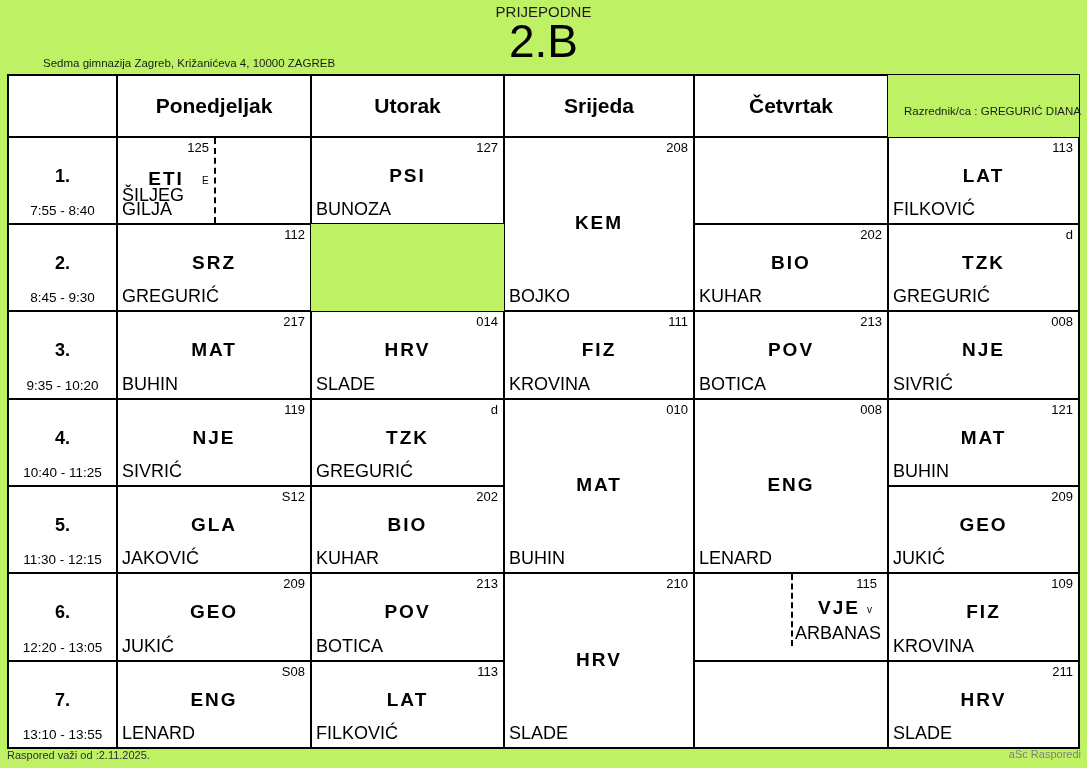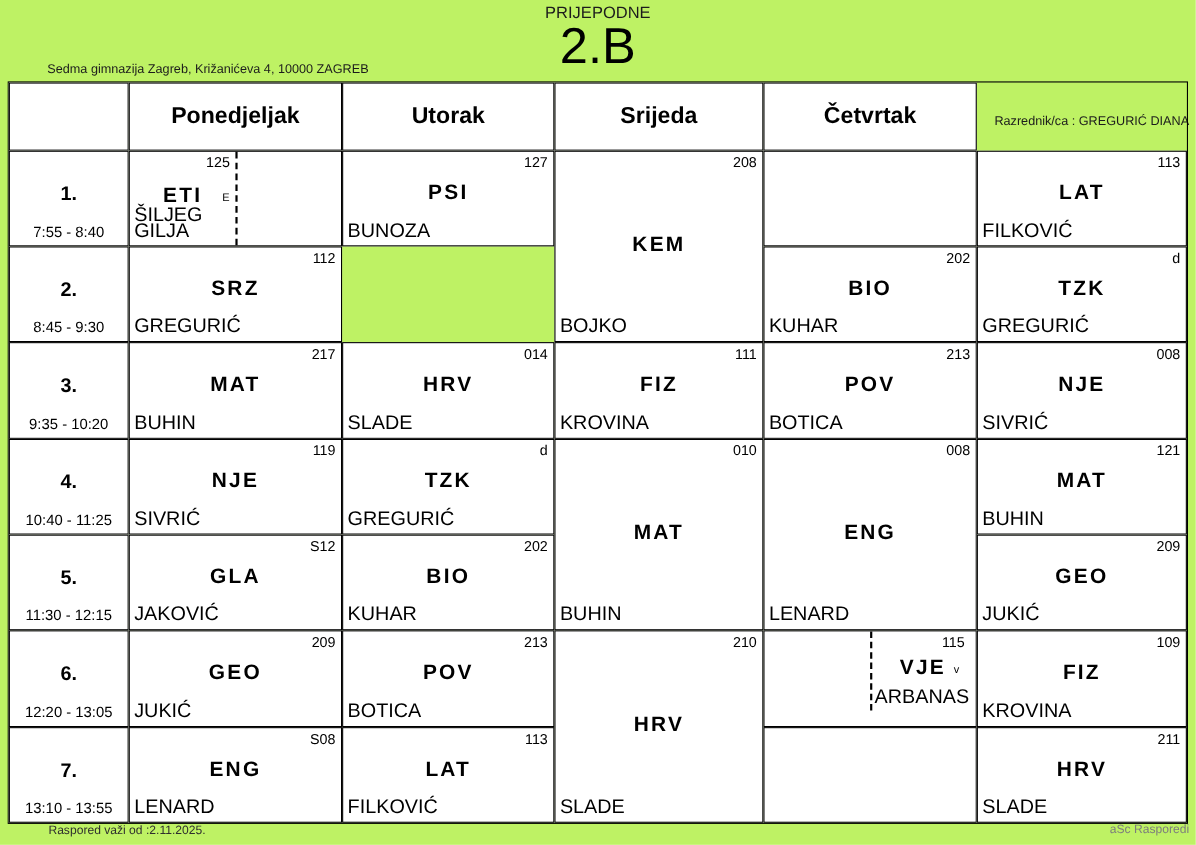--- a/index.html
+++ b/index.html
@@ -18,21 +18,21 @@
   .pnum { position:absolute; top:28px; left:0; width:100%; text-align:center; font-weight:bold; font-size:18px; }
   .ptime { position:absolute; bottom:5px; left:0; width:100%; text-align:center; font-size:13.5px; }
 
   .room { position:absolute; top:2px; right:5px; font-size:13px; }
   .subj { position:absolute; top:27px; left:0; width:100%; text-align:center; font-weight:bold; font-size:19px; letter-spacing:2px; }
   .subj.mid { top:50%; transform:translateY(-55%); }
   .teach { position:absolute; bottom:3px; left:4px; font-size:18px; white-space:nowrap; }
   .grp { position:absolute; font-size:10px; }
   .divider { position:absolute; top:0; bottom:0; left:50%; width:0; border-left:2px dashed #000; }
 
-  .footer-left { position:absolute; top:749px; left:7px; font-size:11px; color:#2e2e2e;margin-left:37px; }
+  .footer-left { position:absolute; top:749px; left:7px; font-size:11px; color:#2e2e2e; }
   .footer-right { position:absolute; top:748px; right:6px; font-size:11px; color:#7d7d7d; }
 </style>
 </head>
 <body>
 
 <div class="page">
 
   <div class="session-title">PRIJEPODNE</div>
   <div class="class-title">2.B</div>
   <div class="school-name">Sedma gimnazija Zagreb, Križanićeva 4, 10000 ZAGREB</div>

